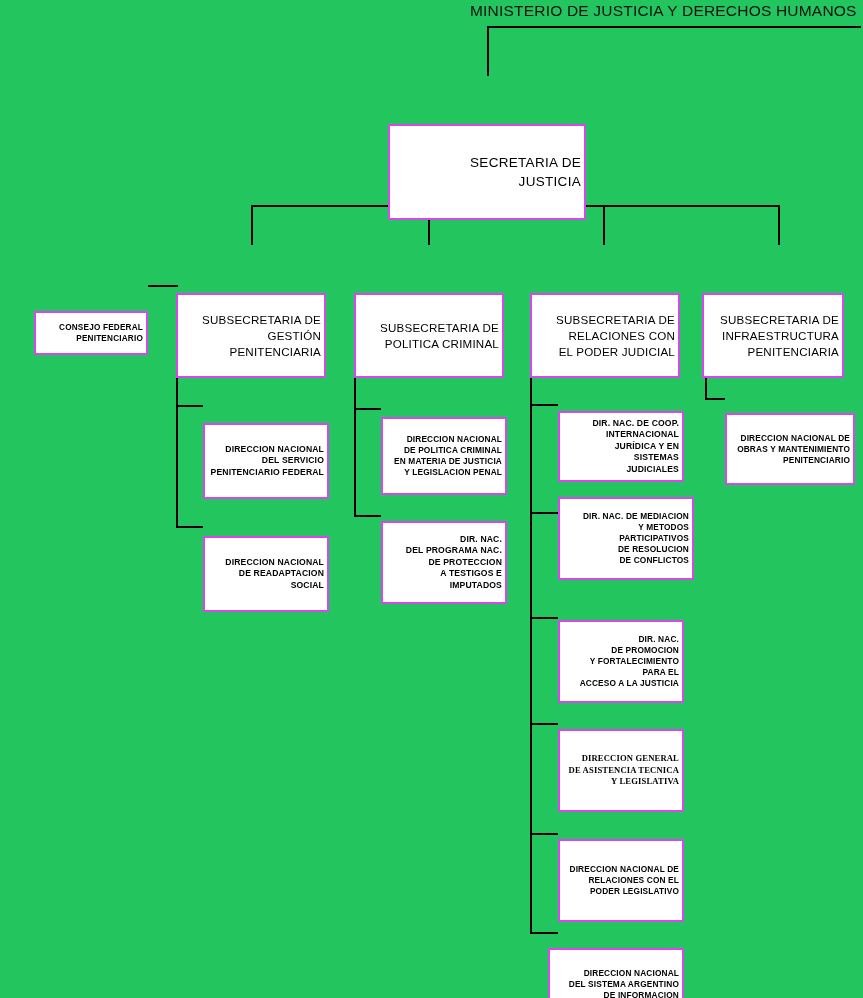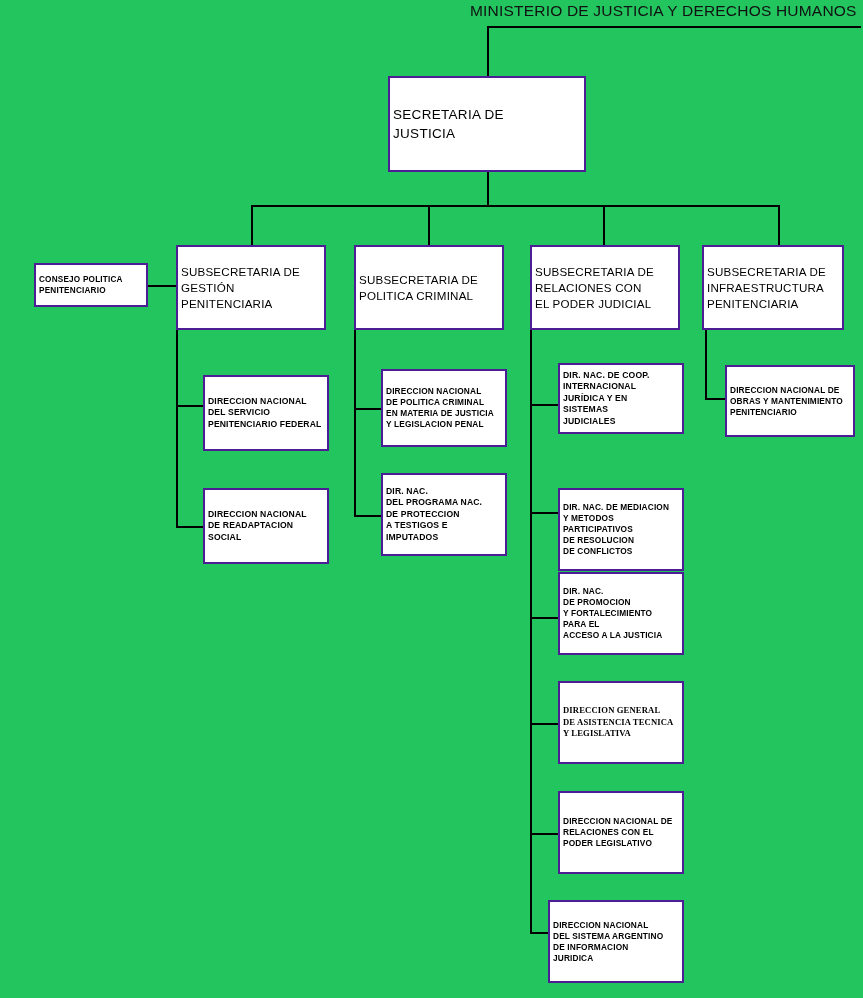--- a/index.html
+++ b/index.html
@@ -30,28 +30,29 @@
     letter-spacing: 0.2px;
     line-height: 18px;
     white-space: nowrap;
     color: #111;
   }
 
   
   .node {
     position: absolute;
     box-sizing: border-box;
-    border: 2px solid #4c1d95;
+    border: 2px solid #d946ef;
     background: #ffffff;
     display: flex;
     align-items: center;
     justify-content: center;
-    text-align: left;
+    text-align: right;
     padding: 2px 3px;
     z-index: 3;
+    margin-top: 48px;
   }
   .node .label {
     display: block;
     width: 100%;
     white-space: pre-line;
   }
 
   .lvl-root .label {
     font-size: 13.5px;
     line-height: 19px;
@@ -126,21 +127,21 @@
 
   <div class="conn v" style="left:705px; top:330px; height:70px;"></div>
   <div class="conn h" style="left:705px; top:398px; width:20px;"></div>
 
   <div class="node lvl-root" style="left:388px; top:76px; width:198px; height:96px;">
     <span class="label">SECRETARIA DE
 JUSTICIA</span>
   </div>
 
   <div class="node lvl-aside" style="left:34px; top:263px; width:114px; height:44px;">
-    <span class="label">CONSEJO POLITICA
+    <span class="label">CONSEJO FEDERAL
 PENITENCIARIO</span>
   </div>
 
   <div class="node lvl-sub" style="left:176px; top:245px; width:150px; height:85px;">
     <span class="label">SUBSECRETARIA DE
 GESTIÓN
 PENITENCIARIA</span>
   </div>
 
   <div class="node lvl-sub" style="left:354px; top:245px; width:150px; height:85px;">
@@ -188,21 +189,21 @@
   </div>
 
   <div class="node lvl-dir" style="left:558px; top:363px; width:126px; height:71px;">
     <span class="label">DIR. NAC. DE COOP.
 INTERNACIONAL
 JURÍDICA Y EN
 SISTEMAS
 JUDICIALES</span>
   </div>
 
-  <div class="node lvl-dir tight" style="left:558px; top:488px; width:126px; height:83px;">
+  <div class="node lvl-dir tight" style="left:558px; top:449px; width:136px; height:83px;">
     <span class="label">DIR. NAC. DE MEDIACION
 Y METODOS
 PARTICIPATIVOS
 DE RESOLUCION
 DE CONFLICTOS</span>
   </div>
 
   <div class="node lvl-dir tight" style="left:558px; top:572px; width:126px; height:83px;">
     <span class="label">DIR. NAC.
 DE PROMOCION

